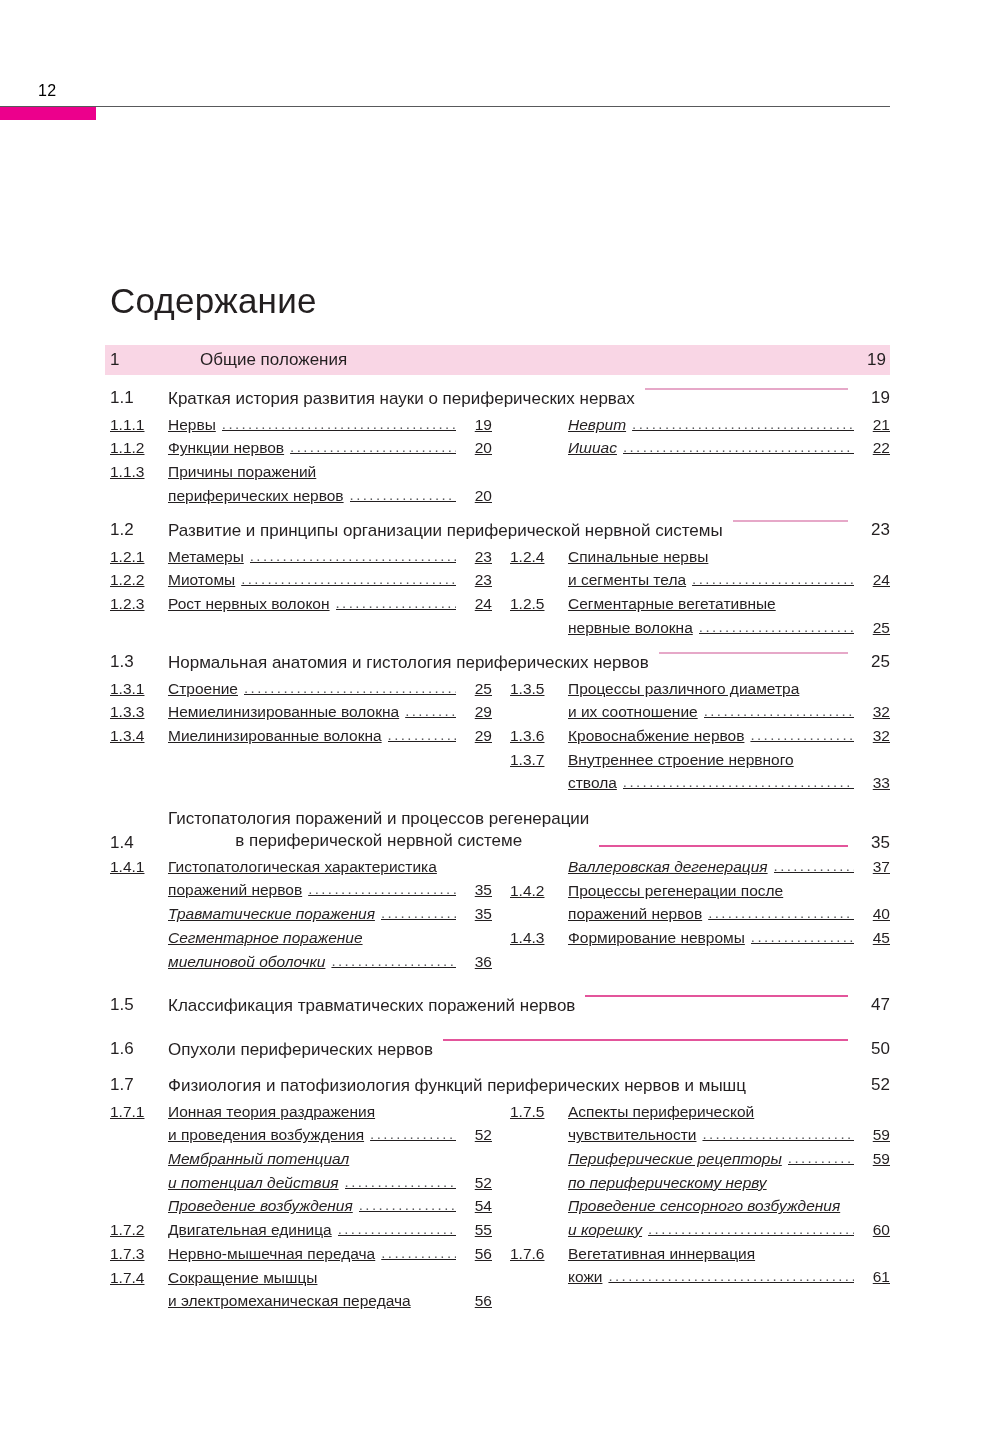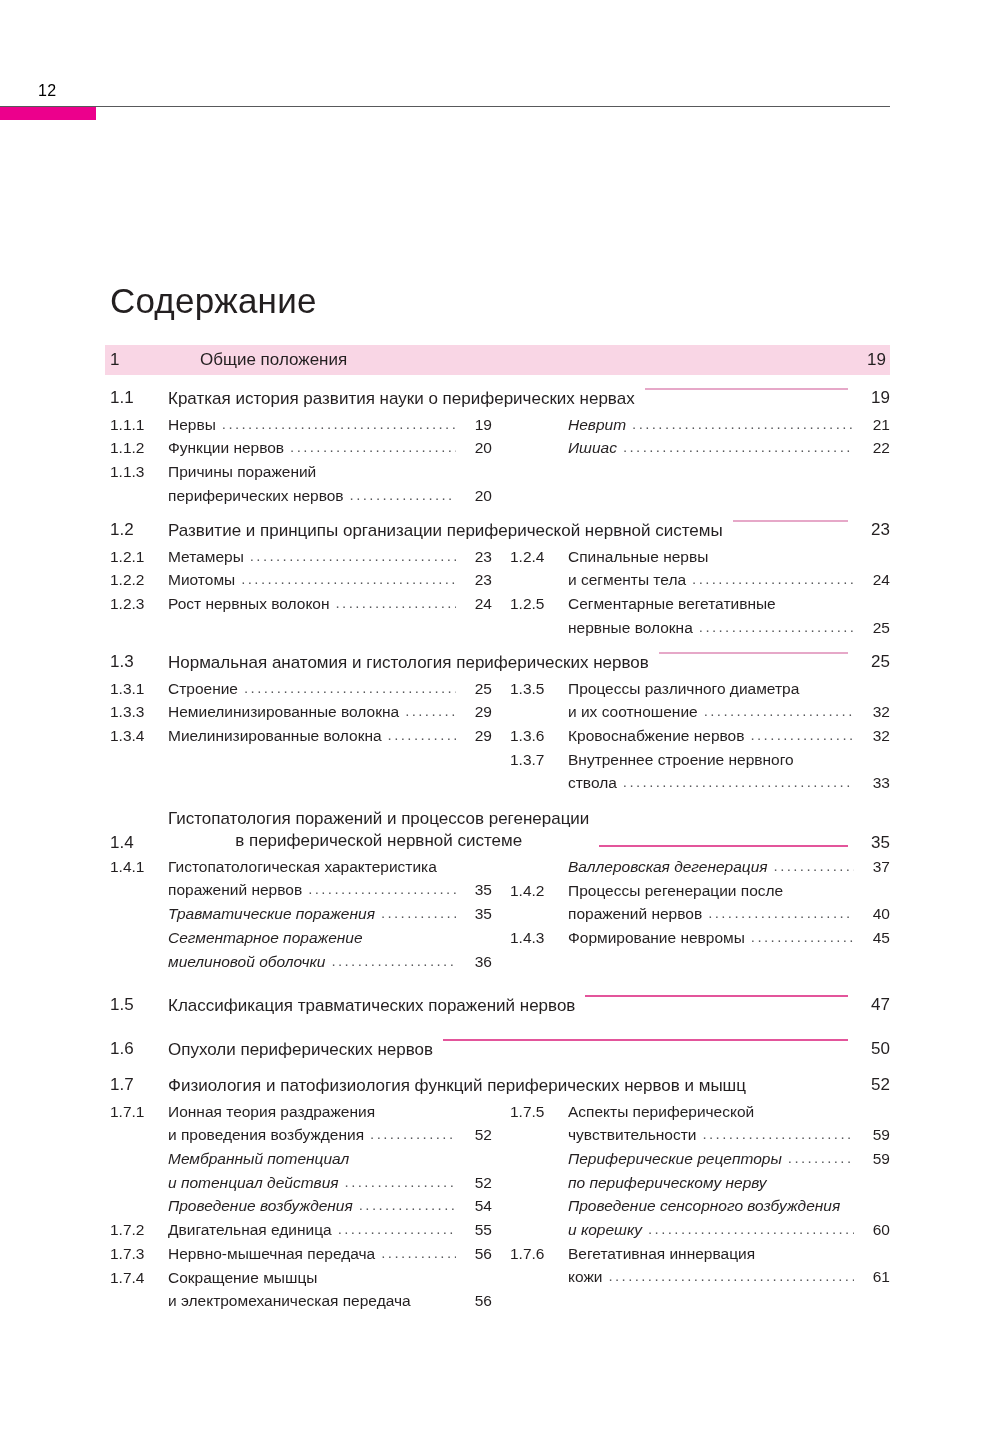--- a/index.html
+++ b/index.html
@@ -78,20 +78,21 @@
 
   
   .cols {
     position:relative;
     margin-left:110px; width:780px;
     margin-top:2px;
   }
   .col {
     position:absolute; top:0;
     font-size:15.5px;
+    text-decoration:underline;
   }
   .col-l { left:0;   width:382px; }
   .col-r { left:400px; width:380px; }
 
   .ent {
     display:flex; align-items:baseline;
     line-height:1.52;
     white-space:nowrap;
   }
   .ent .num { width:58px; flex:0 0 58px; }

